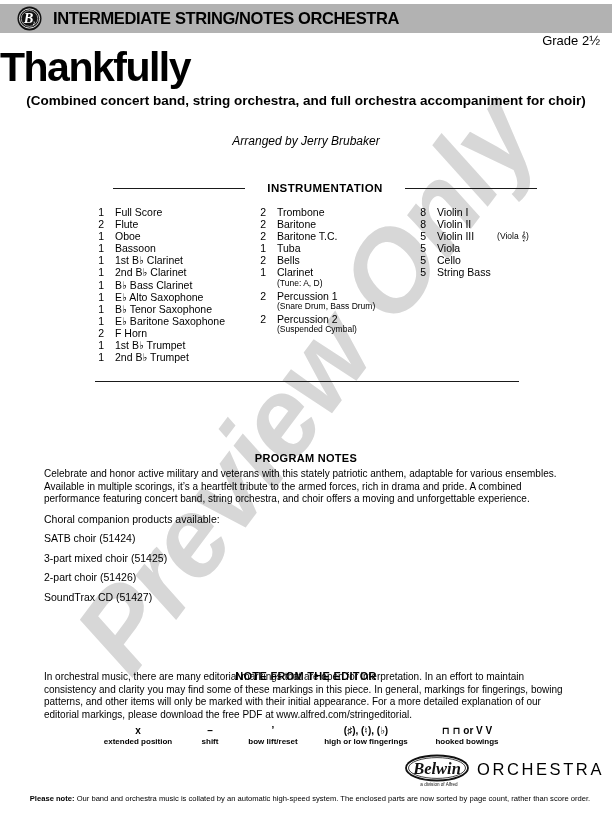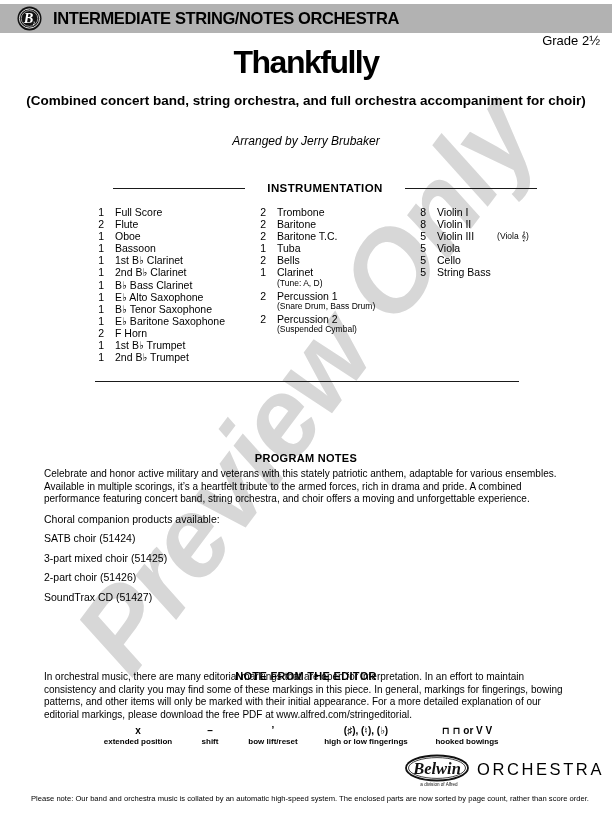--- a/index.html
+++ b/index.html
@@ -9,22 +9,22 @@
       font-size:112px;font-weight:bold;font-style:italic;color:#d7d7d7;white-space:nowrap;
       z-index:0;letter-spacing:-2px;}
   .content{position:absolute;inset:0;z-index:1;}
   
   .bar{position:absolute;top:4px;left:0;width:612px;height:29px;background:#b2b2b2;
        display:flex;align-items:center;}
   .bar .logo{margin-left:17px;width:25px;height:25px;flex:0 0 auto;}
   .bar .series{margin-left:11px;font-size:16.5px;font-weight:bold;letter-spacing:-0.4px;}
   .bar .grade{margin-left:auto;margin-right:12px;font-size:13px;margin-top:44px;}
   
-  .title{position:absolute;top:44px;left:0;width:612px;text-align:center;
-         font-size:32px;font-weight:bold;letter-spacing:-1.5px;}
+  .title{position:absolute;top:44px;left:0;width:612px;
+         font-size:41px;font-weight:bold;letter-spacing:-1.5px;}
   .subtitle{position:absolute;top:93px;left:0;width:612px;text-align:center;
             font-size:13.5px;font-weight:bold;}
   .credit1{position:absolute;top:119px;left:0;width:612px;text-align:center;font-size:12px;}
   .credit2{position:absolute;top:134px;left:0;width:612px;text-align:center;
            font-size:12px;font-style:italic;}
   
   .inst-head{position:absolute;top:182px;left:113px;width:424px;display:flex;
              align-items:center;gap:22px;}
   .inst-head .rule{flex:1;border-top:1.6px solid #1a1a1a;height:0;}
   .inst-head .txt{font-size:11.5px;font-weight:bold;letter-spacing:0.4px;}
@@ -50,21 +50,21 @@
   
   .leg{position:absolute;top:726px;width:124px;text-align:center;}
   .leg .sym{font-size:10px;font-weight:bold;line-height:10px;}
   .leg .lab{font-size:8px;font-weight:bold;line-height:9px;margin-top:1px;}
   .l0{left:76px;} .l1{left:148px;} .l2{left:211px;} .l3{left:304px;} .l4{left:405px;}
   
   .pub{position:absolute;top:754px;left:403px;display:flex;align-items:center;}
   .pub .wordmark{font-size:16.5px;letter-spacing:2.6px;margin-left:4px;margin-top:-6px;}
   
   .footer{position:absolute;top:794px;left:0;width:612px;text-align:center;font-size:7.6px;}
-  .footer b{font-weight:normal;padding-left:8px;}
+  .footer b{font-weight:bold;padding-left:8px;}
 </style>
 </head>
 <body>
 
 <div class="page">
 
   <div class="wm">Preview Only</div>
 
   <div class="content">
 

